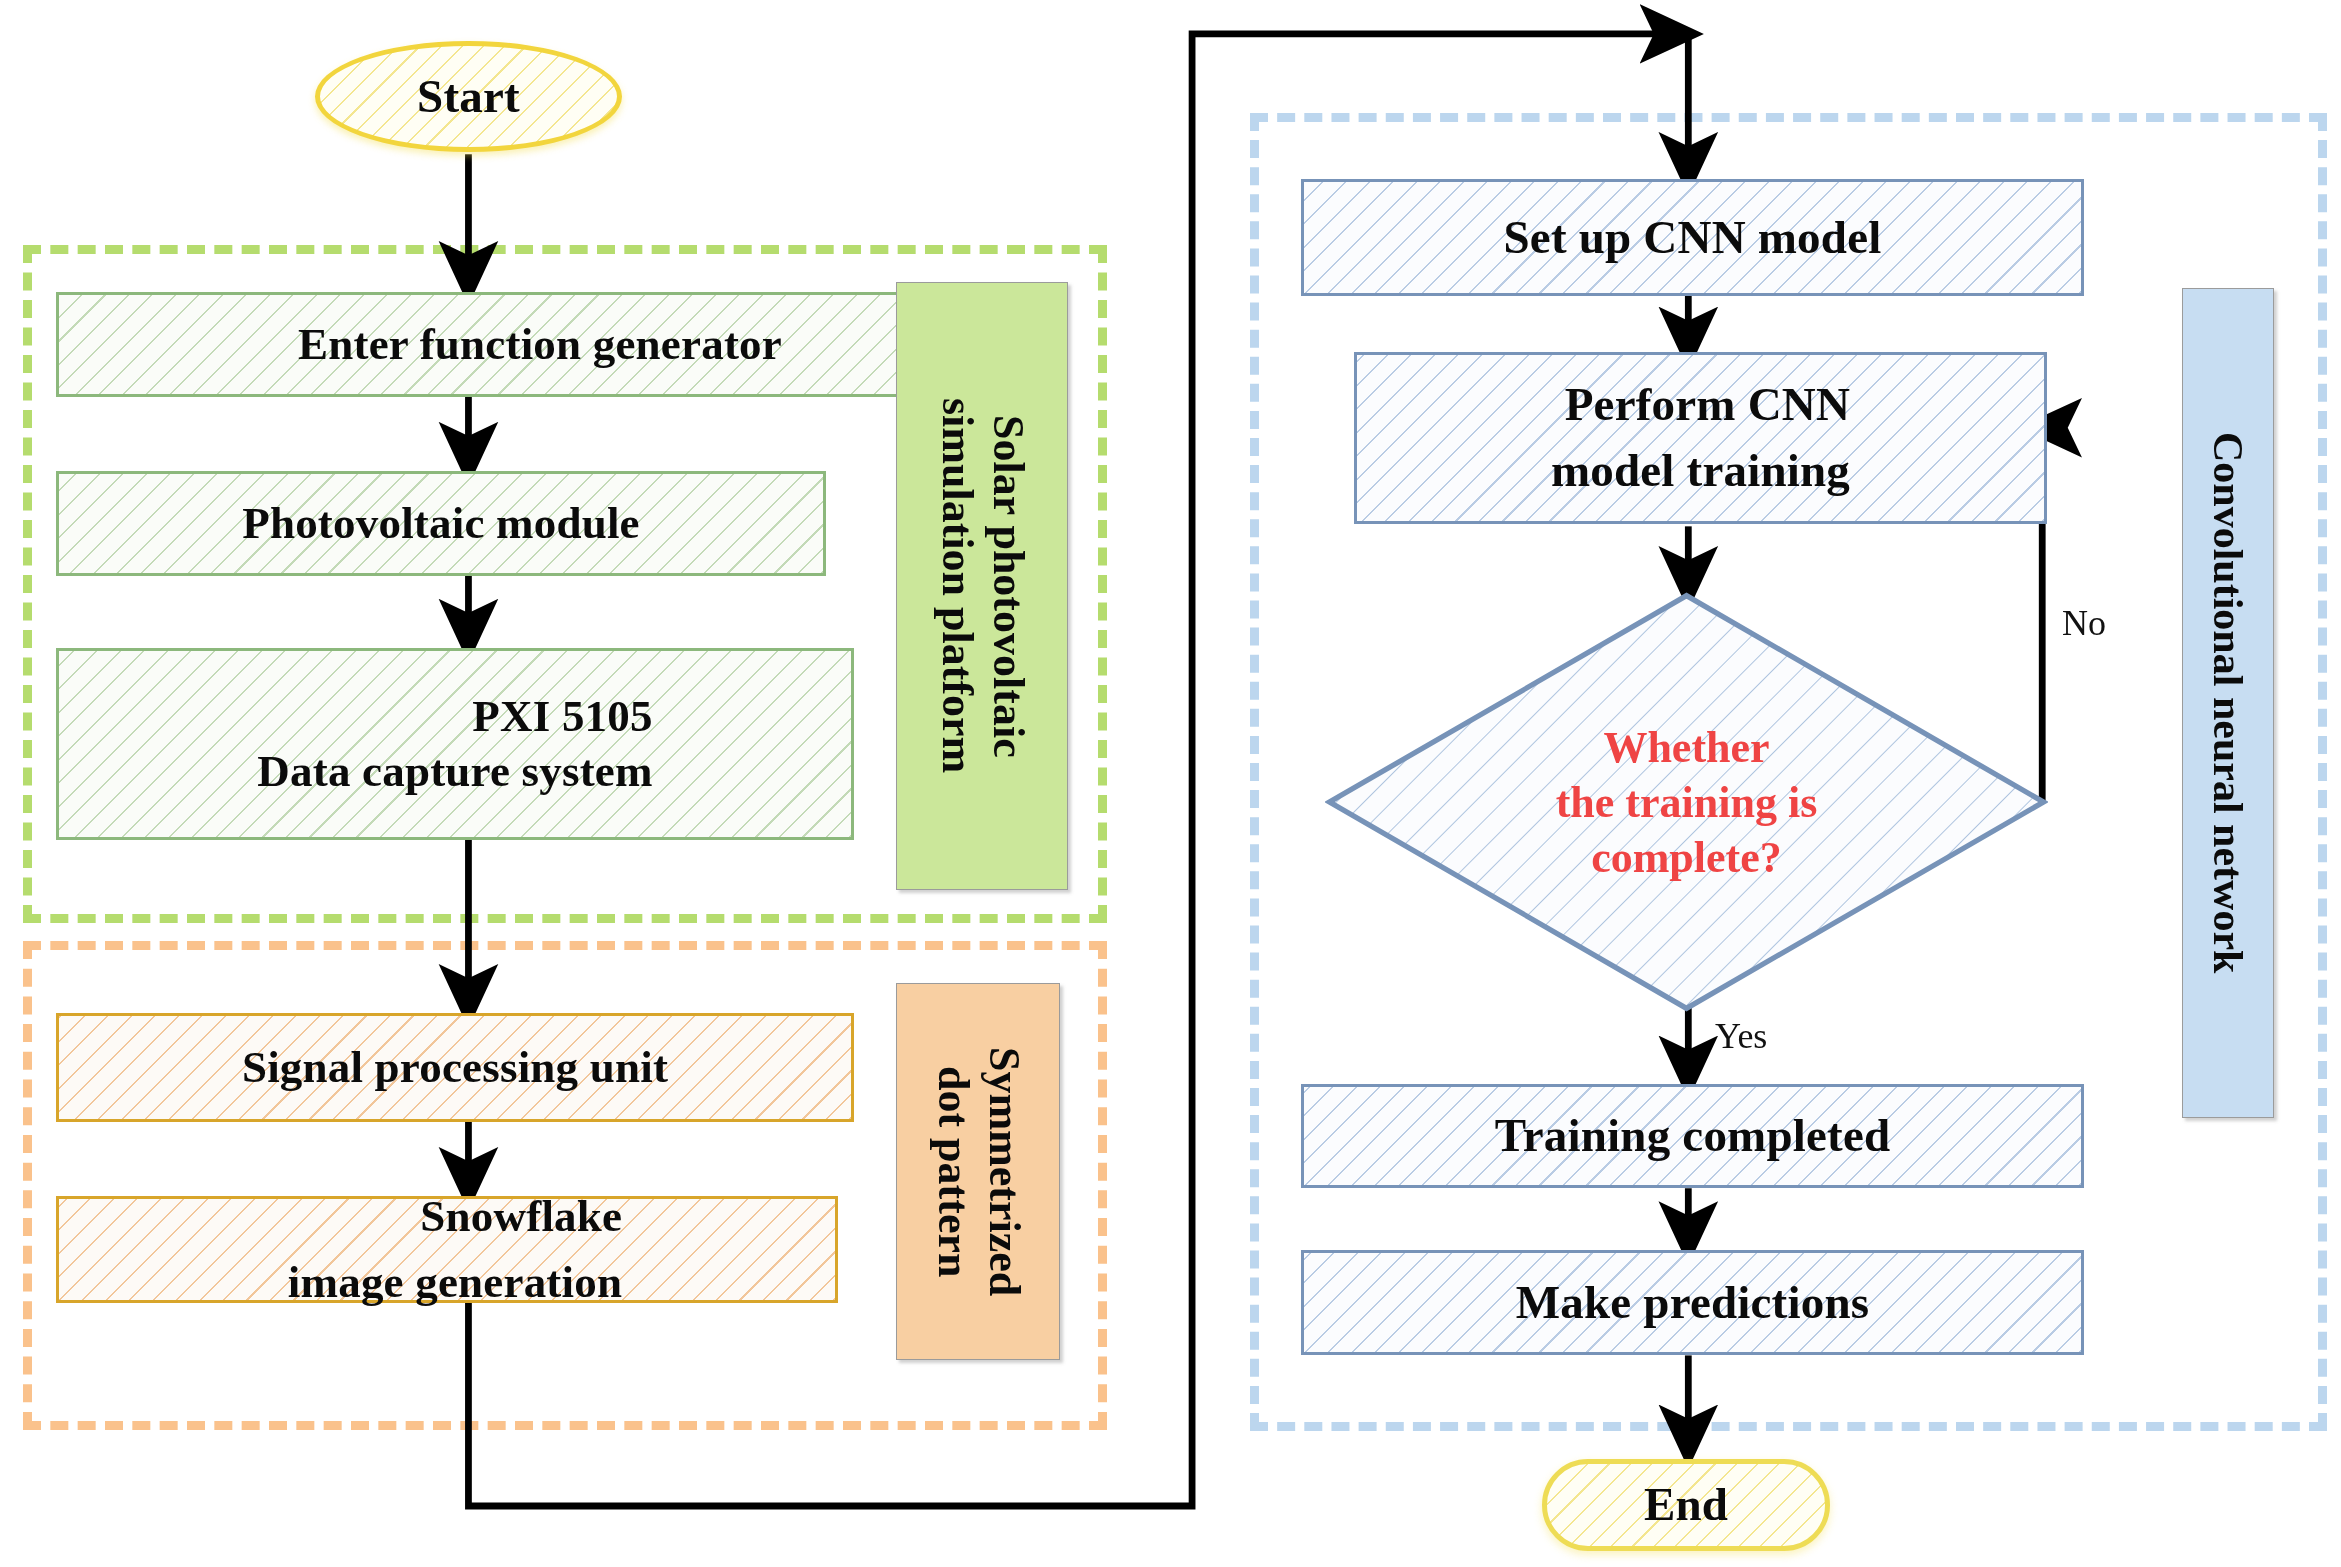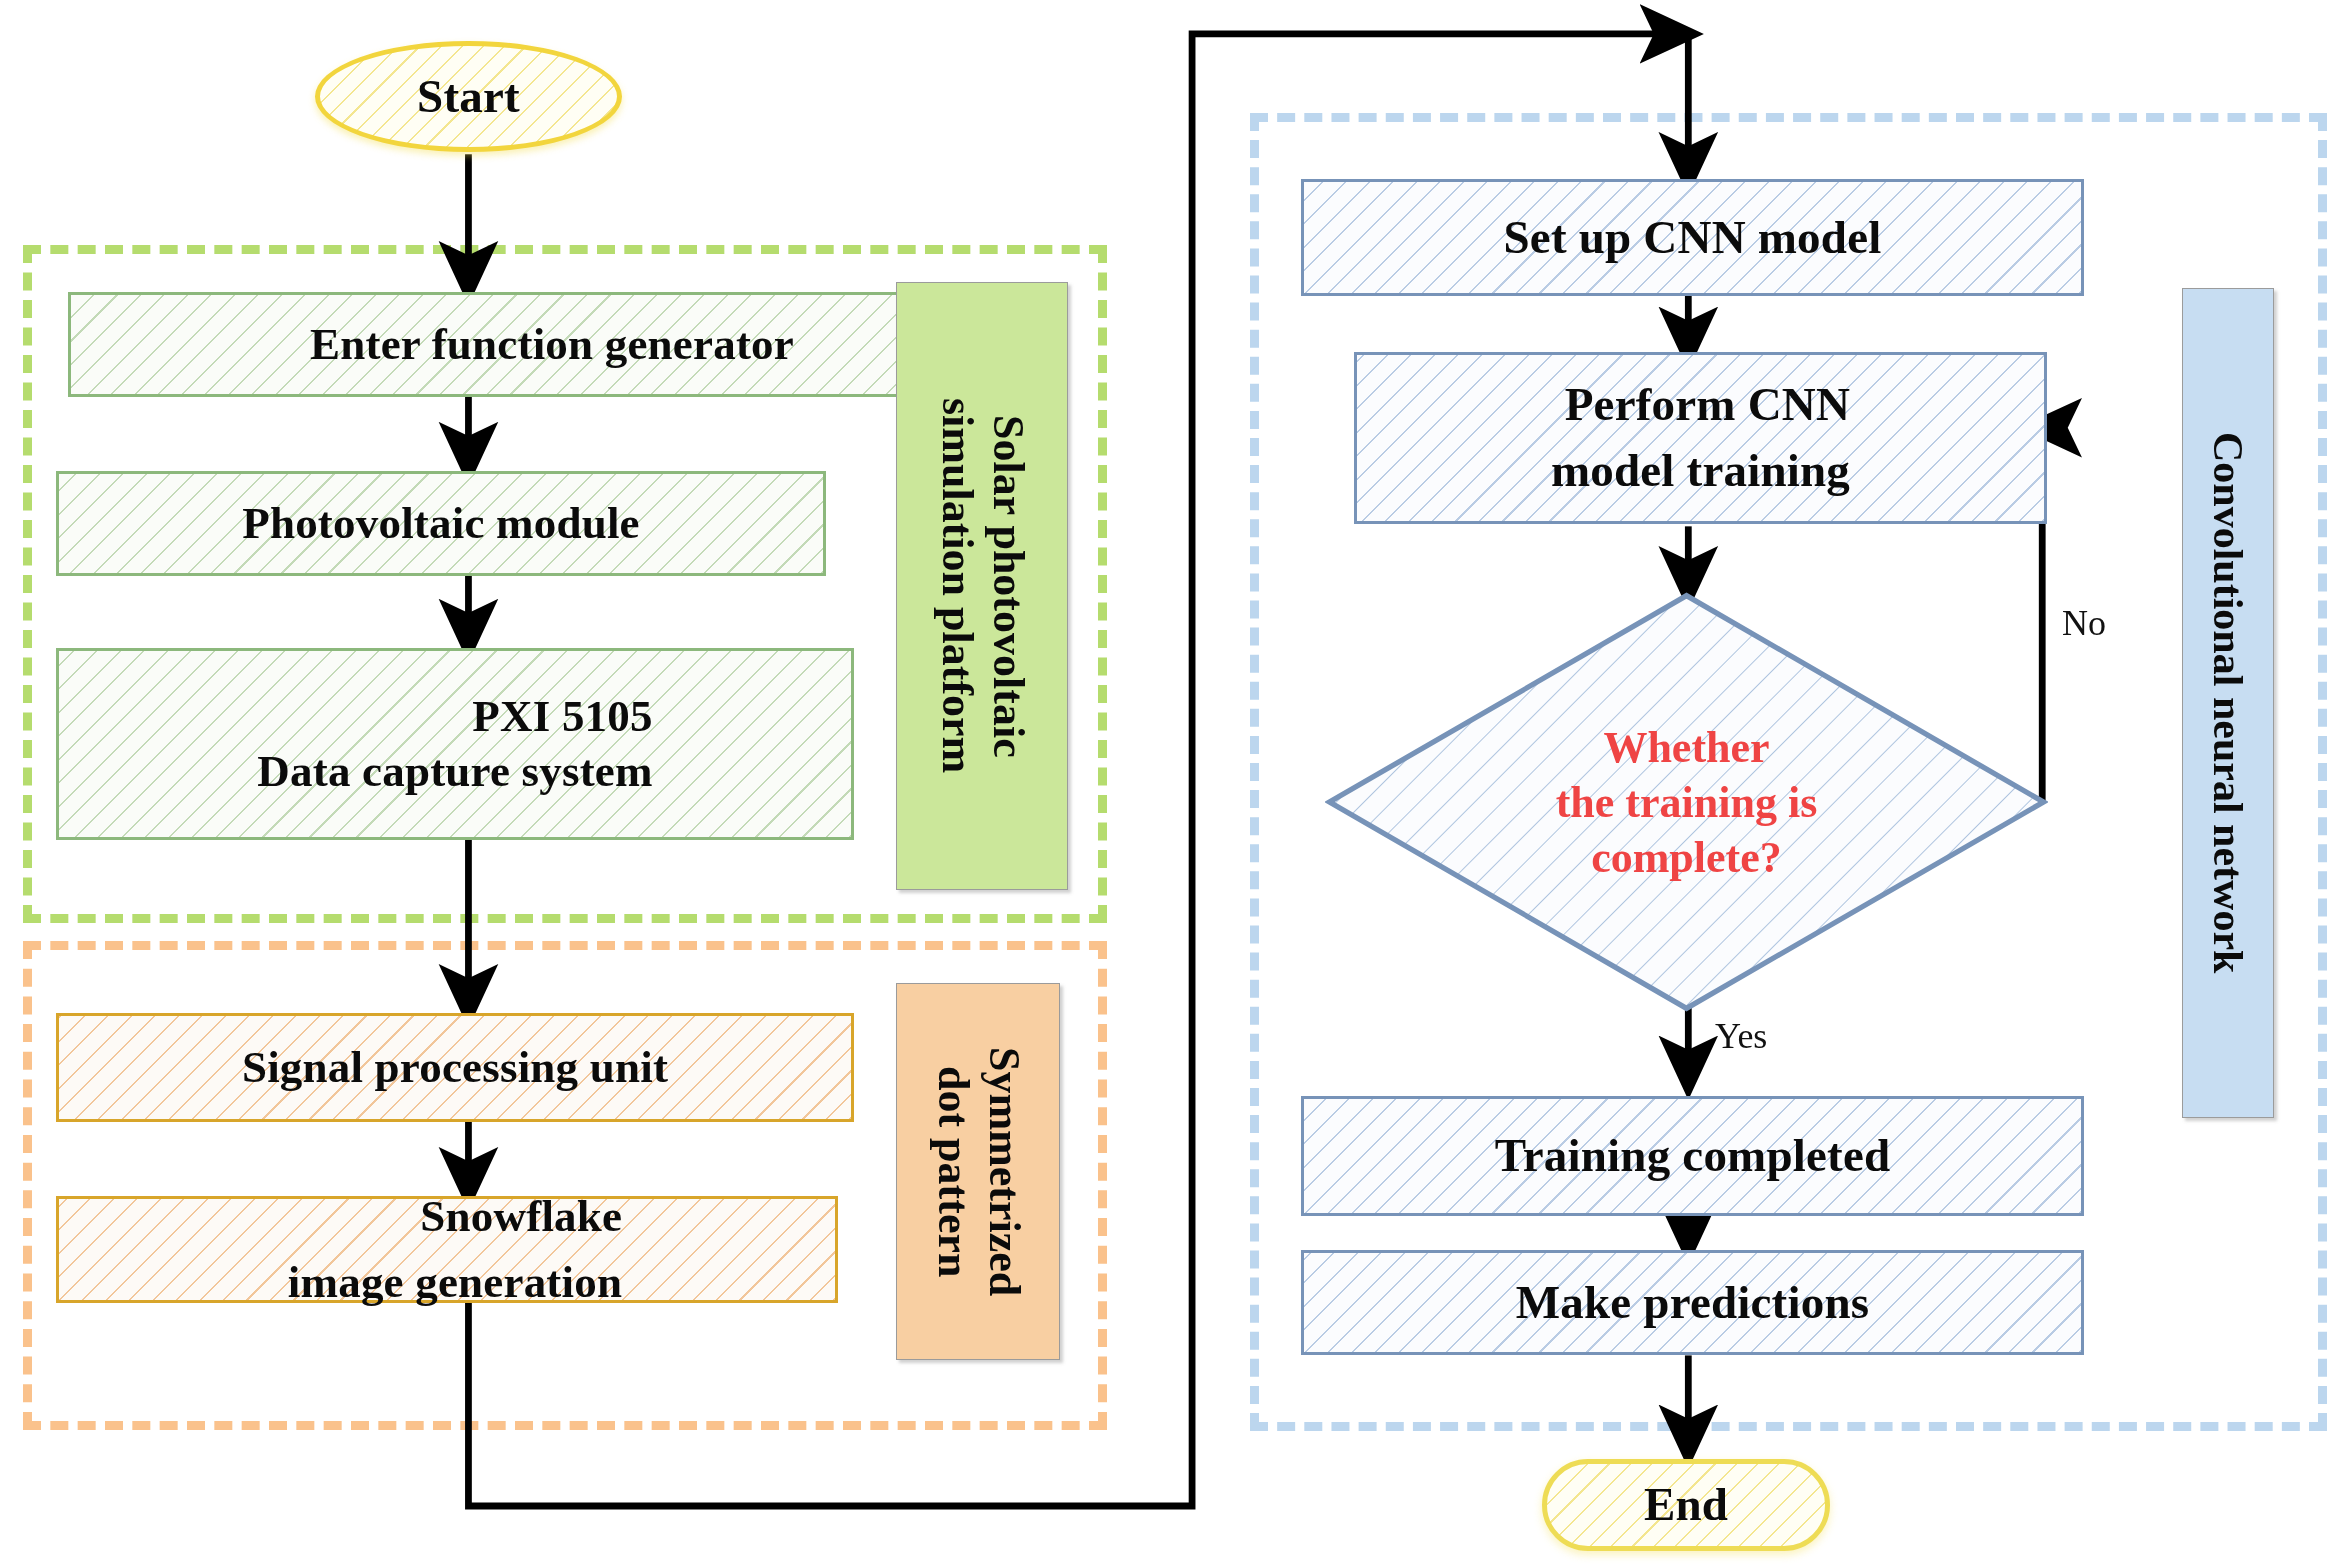--- a/index.html
+++ b/index.html
@@ -206,21 +206,21 @@
   </svg>
 
   <div class="node term-ellipse" style="left:315px; top:41px; width:307px; height:111px; font-size:47px;">
     <span class="txt">Start</span>
   </div>
 
   <div class="node term-round" style="left:1542px; top:1459px; width:288px; height:92px; font-size:47px;">
     <span class="txt">End</span>
   </div>
 
-  <div class="node box-green" style="left:68px; top:292px; width:940px; height:105px; font-size:45px;padding-left:28px;">
+  <div class="node box-green" style="left:56px; top:292px; width:940px; height:105px; font-size:45px;padding-left:28px;">
     <span class="txt">Enter function generator</span>
   </div>
 
   <div class="node box-green" style="left:56px; top:471px; width:770px; height:105px; font-size:45px;">
     <span class="txt">Photovoltaic module</span>
   </div>
 
   <div class="node box-green" style="left:56px; top:648px; width:798px; height:192px; font-size:45px;">
     <span class="txt">PXI 5105
 Data capture system</span>
@@ -252,21 +252,21 @@
           <line x1="0" y1="0" x2="0" y2="26" stroke="#a8c0dd" stroke-width="2.4"></line>
         </pattern>
       </defs>
       <polygon points="480,6 954,280 480,554 6,280" fill="url(#bluehatch)" stroke="#7793b8" stroke-width="7"></polygon>
     </svg>
     <div class="dtext" style="font-size:44px;">Whether
 the training is
 complete?</div>
   </div>
 
-  <div class="node box-blue" style="left:1301px; top:1084px; width:783px; height:120px; font-size:47px;margin-top:12px;">
+  <div class="node box-blue" style="left:1301px; top:1084px; width:783px; height:104px; font-size:47px;">
     <span class="txt">Training completed</span>
   </div>
 
   <div class="node box-blue" style="left:1301px; top:1250px; width:783px; height:105px; font-size:47px;">
     <span class="txt">Make predictions</span>
   </div>
 
   <div class="sidelabel lbl-green" style="left:896px; top:282px; width:172px; height:608px; font-size:44px;">
     <span class="vtxt">Solar photovoltaic
 simulation platform</span>

